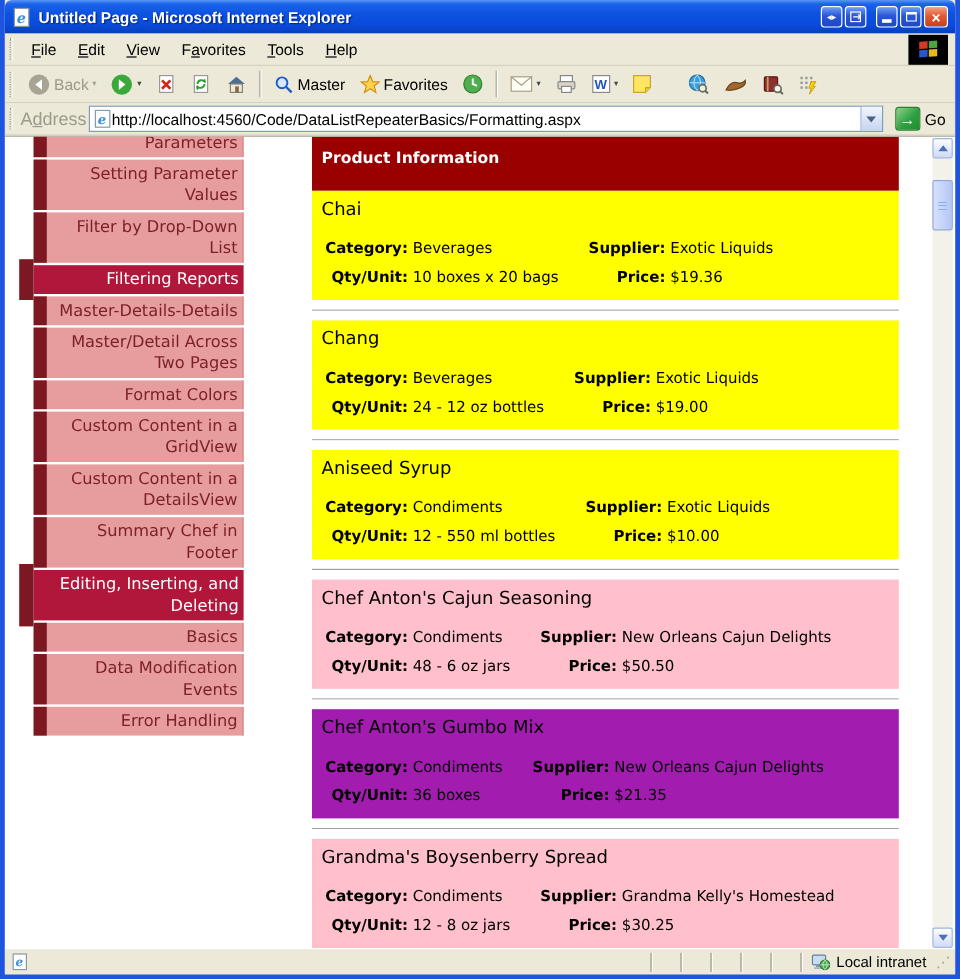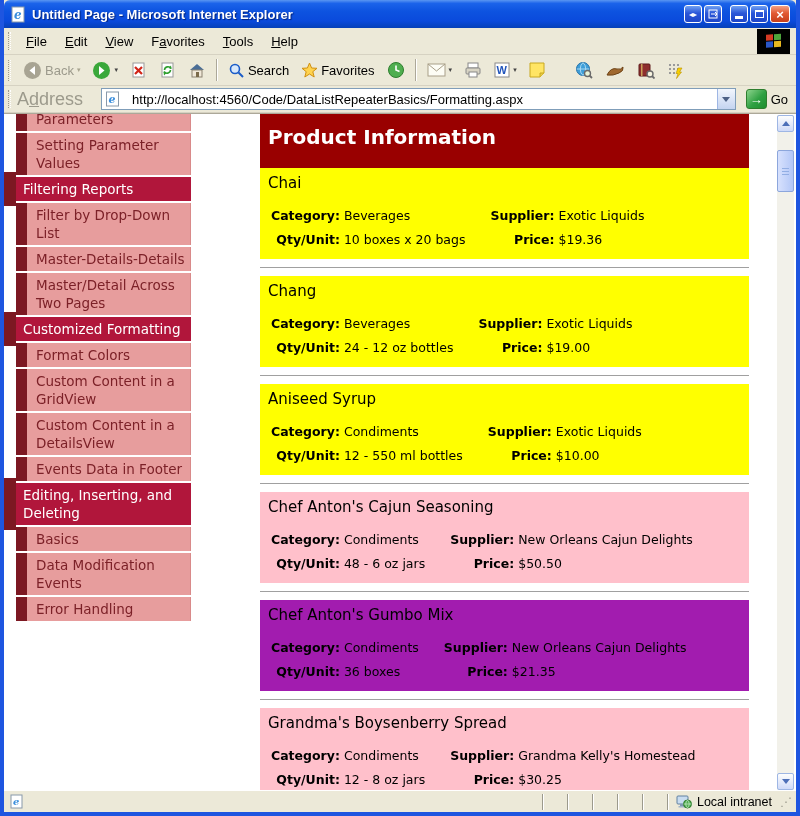--- a/index.html
+++ b/index.html
@@ -37,46 +37,46 @@
   .toolbar { height:31px; }
   .tbtn { display:flex; align-items:center; gap:3px; padding:3px 5px; border:1px solid transparent;
     border-radius:2px; font-size:13px; cursor:pointer; }
   .tbtn .lbl-dis { color:#9C9A8C; }
   .chev { font-size:7px; color:#444; }
   .chev.dis { color:#A8A48F; }
   .tsep { width:2px; height:22px; border-left:1px solid #ACA899; border-right:1px solid #fff; margin:0 4px; }
   .tgap { width:18px; }
 
   .addressbar { height:27px; padding-right:4px; }
-  .addr-label { font-size:18px; color:#9C9A8C; margin-right:18px; white-space:nowrap;text-align:right; }
+  .addr-label { font-size:15px; color:#9C9A8C; margin-right:2px; white-space:nowrap;text-align:right; }
   .addr-label u { text-decoration:underline; }
   .url-box { flex:1 1 auto; height:22px; background:#fff; border:1px solid #7F9DB9; display:flex; align-items:center; padding-left:3px; }
-  .url-box input { border:0; outline:0; flex:1 1 auto; font-size:13px; font-family:"Liberation Sans",sans-serif; height:18px;margin-left:12px; }
+  .url-box input { border:0; outline:0; flex:1 1 auto; font-size:13px; font-family:"Liberation Sans",sans-serif; height:18px; }
   .url-drop { width:18px; height:20px; background:linear-gradient(180deg,#F2F6FD,#C4D4F0); border-left:1px solid #9EB6E4;
     display:flex; align-items:center; justify-content:center; cursor:pointer; }
   .tri-down-sm { width:0; height:0; border-left:4px solid transparent; border-right:4px solid transparent; border-top:5px solid #4D6185; }
   .go-btn { display:flex; align-items:center; gap:4px; margin-left:6px; padding:1px 4px; font-size:13px; cursor:pointer; }
   .go-box { width:21px; height:20px; border-radius:3px; border:1px solid #2E7E2E;
     background:linear-gradient(135deg,#8CD48C 0%,#2FA042 55%,#1E8E2E 100%);
     color:#fff; font-weight:bold; display:flex; align-items:center; justify-content:center; font-size:13px; }
 
   
   .content { position:relative; height:677px; background:#fff; overflow:hidden; border-top:1px solid #ACA899; }
 
-  .sidebar { position:absolute; left:0; top:-7px; width:187px; font-family:"DejaVu Sans",sans-serif; }
+  .sidebar { position:absolute; left:12px; top:-7px; width:187px; font-family:"DejaVu Sans",sans-serif;text-align:right; }
   .side-item { position:relative; margin-left:12px; margin-bottom:2px; font-size:13.5px; line-height:18px; cursor:pointer; }
   .side-item.sub { background:#E79D9D; color:#7C2128; border-left:11px solid #7C1822;
     border-right:1px solid #D98A8A; padding:3px 4px 3px 9px; }
   .side-item.header { background:#B1163B; color:#fff; padding:3px 4px 3px 7px; }
   .side-item .notch { display:none; }
   .side-item.header .notch { display:block; position:absolute; left:-12px; top:-5px; height:calc(100% + 10px);
     width:12px; background:#7C1822; }
 
   .main { position:absolute; left:256px; top:0; width:489px; font-family:"DejaVu Sans",sans-serif; }
-  .main-header { background:#990000; color:#fff; font-weight:bold; font-size:20px; padding:11px 8px 19px 8px; }
+  .main-header { background:#990000; color:#fff; font-weight:bold; font-size:13px; padding:11px 8px 19px 8px; }
   .card { padding:4px 8px 6px 8px; }
   .card.yellow { background:#FFFF00; }
   .card.pink   { background:#FFC0CB; }
   .card.plain  { background:#a21caf; }
   .product-name { font-size:15px; color:#000; margin:2px 0 10px 0; }
   .props { border-collapse:separate; border-spacing:2px 3px; font-size:12.5px; color:#000; }
   .props td { padding:2px 1px; white-space:nowrap; line-height:17px; }
   .props .lbl { font-weight:bold; text-align:right; }
   .props .val { padding-right:22px; }
   hr.sep { margin:8px 0 7px 0; border:0; height:2px; border-top:1px solid #A0A0A0; border-bottom:1px solid #fff; }
@@ -205,21 +205,21 @@
       </svg>
     </div>
 
     <div class="tsep"></div>
 
     <div class="tbtn">
       <svg width="17" height="17" viewBox="0 0 17 17">
         <circle cx="7" cy="7" r="4.5" fill="#D8E8FA" stroke="#1B5CC8" stroke-width="1.6"></circle>
         <line x1="10.5" y1="10.5" x2="15" y2="15" stroke="#1B5CC8" stroke-width="2"></line>
       </svg>
-      <span>Search</span>
+      <span>Master</span>
     </div>
 
     <div class="tbtn">
       <svg width="17" height="17" viewBox="0 0 17 17">
         <path d="M8.5 1 L10.6 6 L16 6.3 L11.8 9.7 L13.2 15 L8.5 12 L3.8 15 L5.2 9.7 L1 6.3 L6.4 6 z" fill="#FFD34E" stroke="#D09010"></path>
       </svg>
       <span>Favorites</span>
     </div>
 
     <div class="tbtn">
@@ -331,65 +331,61 @@
         <div class="side-item sub">
           
           <span>Parameters</span>
         </div>
 
         <div class="side-item sub">
           
           <span>Setting Parameter Values</span>
         </div>
 
+        <div class="side-item sub">
+          
+          <span>Filter by Drop-Down List</span>
+        </div>
+
         <div class="side-item header">
           <span class="notch"></span>
           <span>Filtering Reports</span>
         </div>
 
         <div class="side-item sub">
           
-          <span>Filter by Drop-Down List</span>
-        </div>
-
-        <div class="side-item sub">
-          
           <span>Master-Details-Details</span>
         </div>
 
         <div class="side-item sub">
           
           <span>Master/Detail Across Two Pages</span>
         </div>
 
 
-        <div class="side-item header">
-          <span class="notch"></span>
-          <span>Customized Formatting</span>
-        </div>
 
         <div class="side-item sub">
           
           <span>Format Colors</span>
         </div>
 
         <div class="side-item sub">
           
           <span>Custom Content in a GridView</span>
         </div>
 
         <div class="side-item sub">
           
           <span>Custom Content in a DetailsView</span>
         </div>
 
 
         <div class="side-item sub">
           
-          <span>Events Data in Footer</span>
+          <span>Summary Chef in Footer</span>
         </div>
 
         <div class="side-item header">
           <span class="notch"></span>
           <span>Editing, Inserting, and Deleting</span>
         </div>
 
         <div class="side-item sub">
           
           <span>Basics</span>

